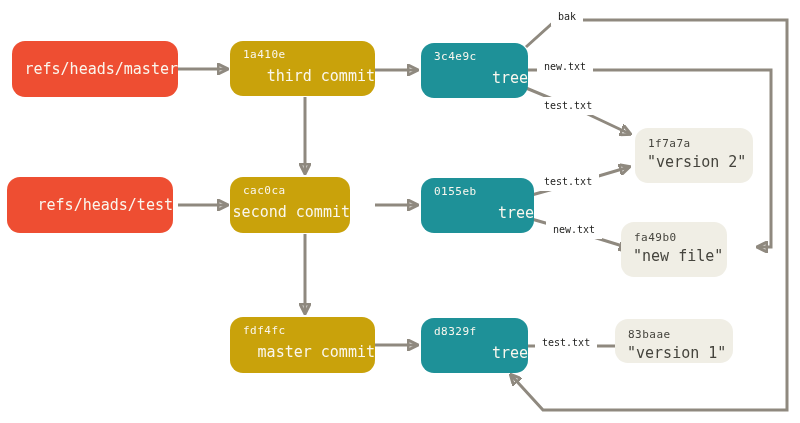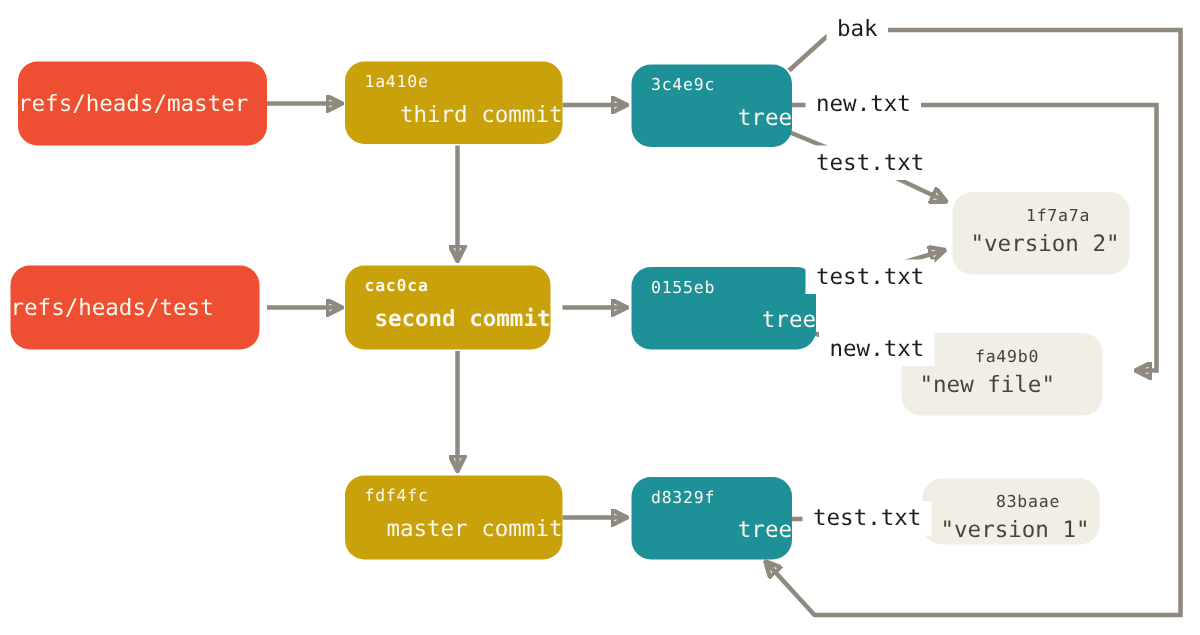--- a/index.html
+++ b/index.html
@@ -13,41 +13,41 @@
   body{
     position:relative;background:#ffffff;overflow:hidden;
     font-family:"DejaVu Sans Mono","Liberation Mono",monospace;
   }
   #edges{position:absolute;left:0;top:0;z-index:1;}
   #edges path{stroke:var(--line);stroke-width:3;fill:none;}
   #arrowhead-shape{fill:var(--line);}
   .node{position:absolute;z-index:2;border-radius:13px;color:var(--node-text);}
   .node .hash{position:absolute;left:13px;top:7px;font-size:11px;letter-spacing:.5px;}
   .node .title{position:absolute;left:0;right:0;top:26px;text-align:right;font-size:15px;}
-  .ref{background:var(--ref);display:flex;align-items:center;justify-content:flex-start;font-size:15px;}
+  .ref{background:var(--ref);display:flex;align-items:center;justify-content:flex-end;font-size:15px;}
   .commit{background:var(--commit);}
   .tree{background:var(--tree);}
   .blob{background:var(--blob-bg);color:var(--blob-text);}
-  .blob .hash{left:13px;top:9px;margin-left:36px;}
+  .blob .hash{left:13px;top:9px;}
   .blob .title{left:12px;right:auto;top:25px;text-align:left;}
   .edge-label{
     position:absolute;z-index:3;background:var(--label-bg);color:var(--label-text);
-    font-size:15px;line-height:1;padding:4px 7px;white-space:nowrap;
+    font-size:10px;line-height:1;padding:4px 7px;white-space:nowrap;
   }
   
   #ref-master{left:12px;top:41px;width:166px;height:56px;}
   #ref-test{left:7px;top:177px;width:166px;height:56px;}
   #commit-third{left:230px;top:41px;width:145px;height:55px;}
-  #commit-second{left:230px;top:177px;width:137px;height:56px;font-weight:bold;}
+  #commit-second{left:230px;top:177px;width:120px;height:56px;}
   #commit-first{left:230px;top:317px;width:145px;height:56px;text-decoration:underline;}
   #tree-1{left:421px;top:43px;width:107px;height:55px;}
-  #tree-2{left:421px;top:178px;width:123px;height:55px;}
+  #tree-2{left:421px;top:178px;width:113px;height:55px;}
   #tree-3{left:421px;top:318px;width:107px;height:55px;}
   #blob-1{left:635px;top:128px;width:118px;height:55px;}
-  #blob-2{left:601px;top:222px;width:134px;height:55px;}
+  #blob-2{left:621px;top:222px;width:106px;height:55px;}
   #blob-3{left:615px;top:319px;width:118px;height:44px;}
   
   #lbl-bak{left:551px;top:8px;}
   #lbl-new-top{left:537px;top:58px;}
   #lbl-test-top{left:537px;top:97px;}
   #lbl-test-mid{left:537px;top:173px;}
   #lbl-new-mid{left:546px;top:221px;}
   #lbl-test-bottom{left:535px;top:334px;}
 </style>
 </head>

